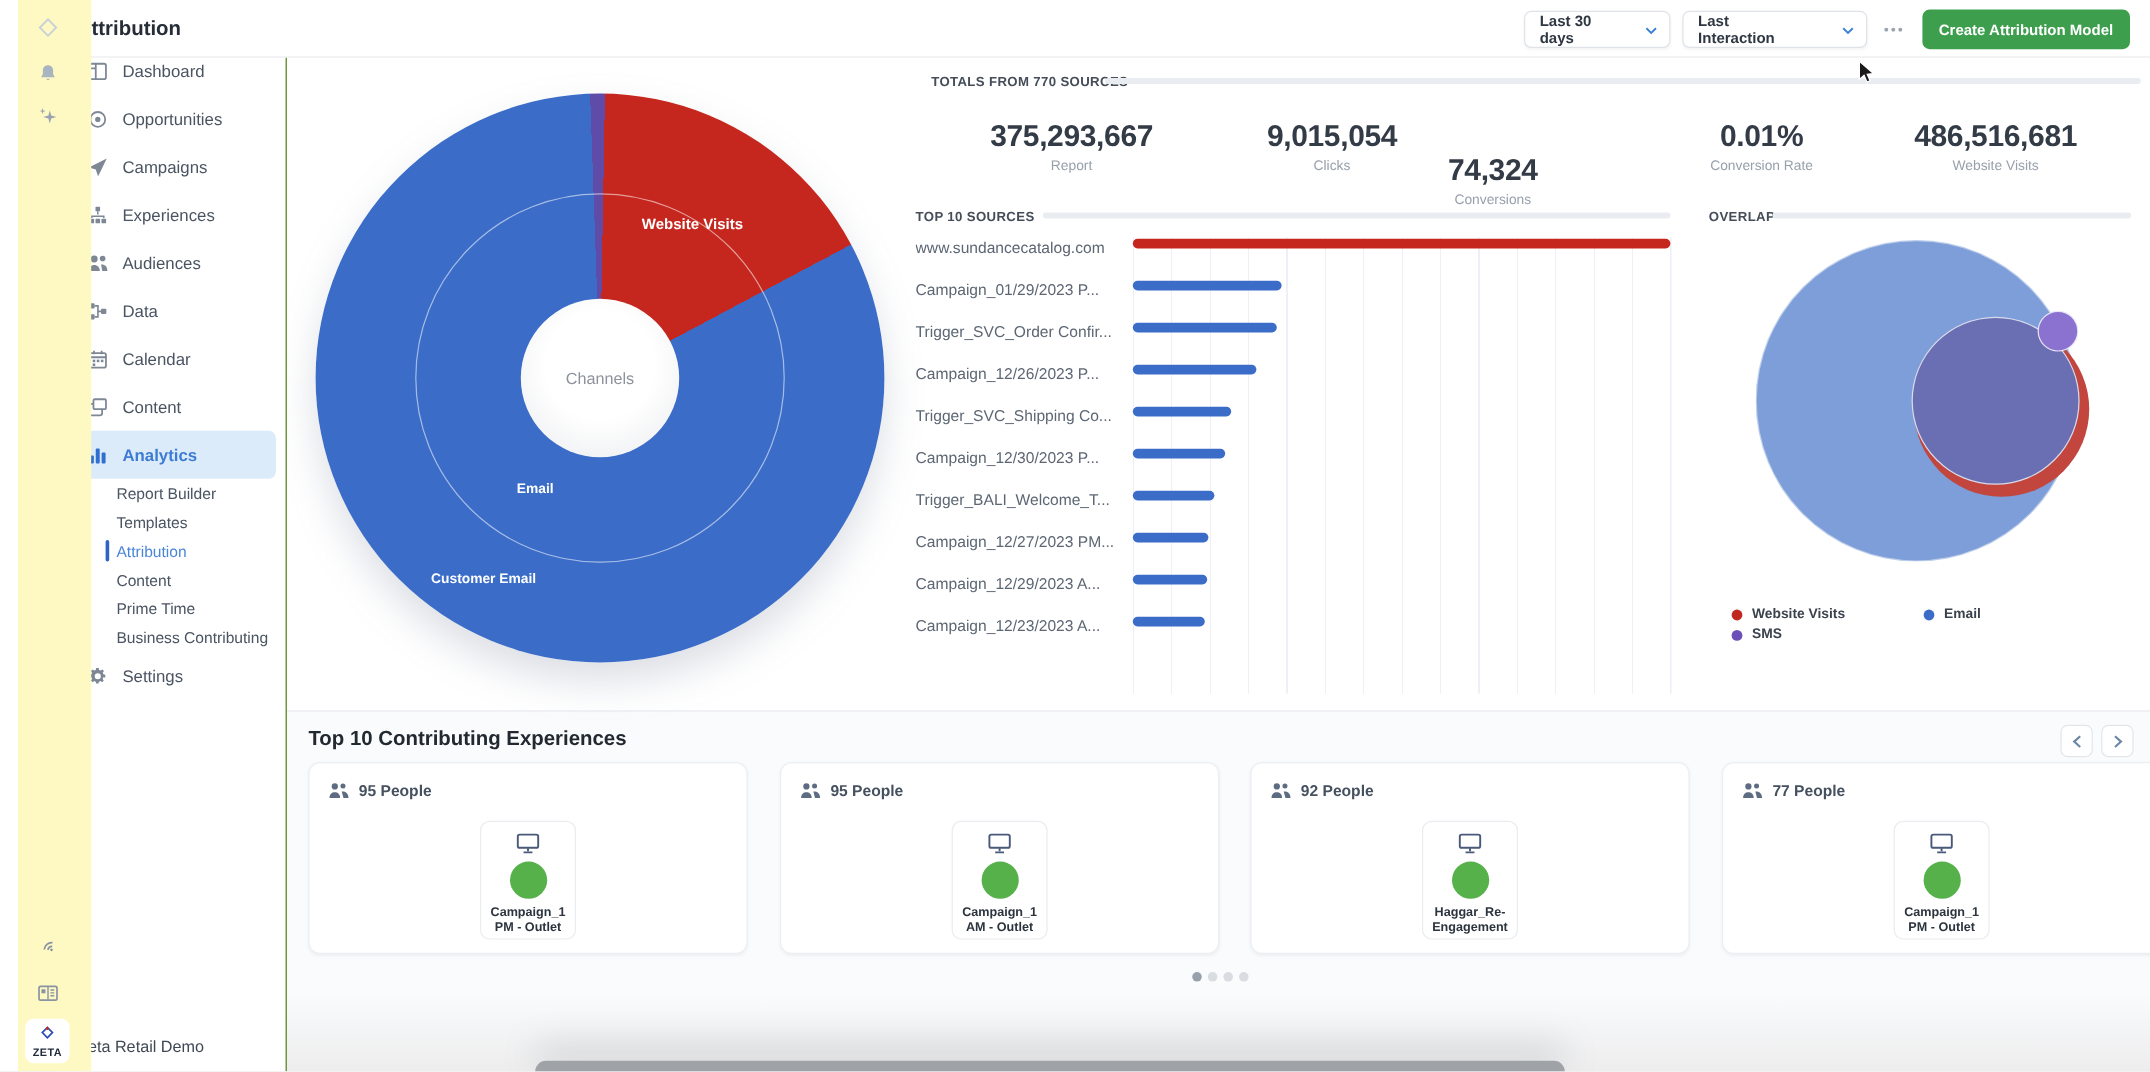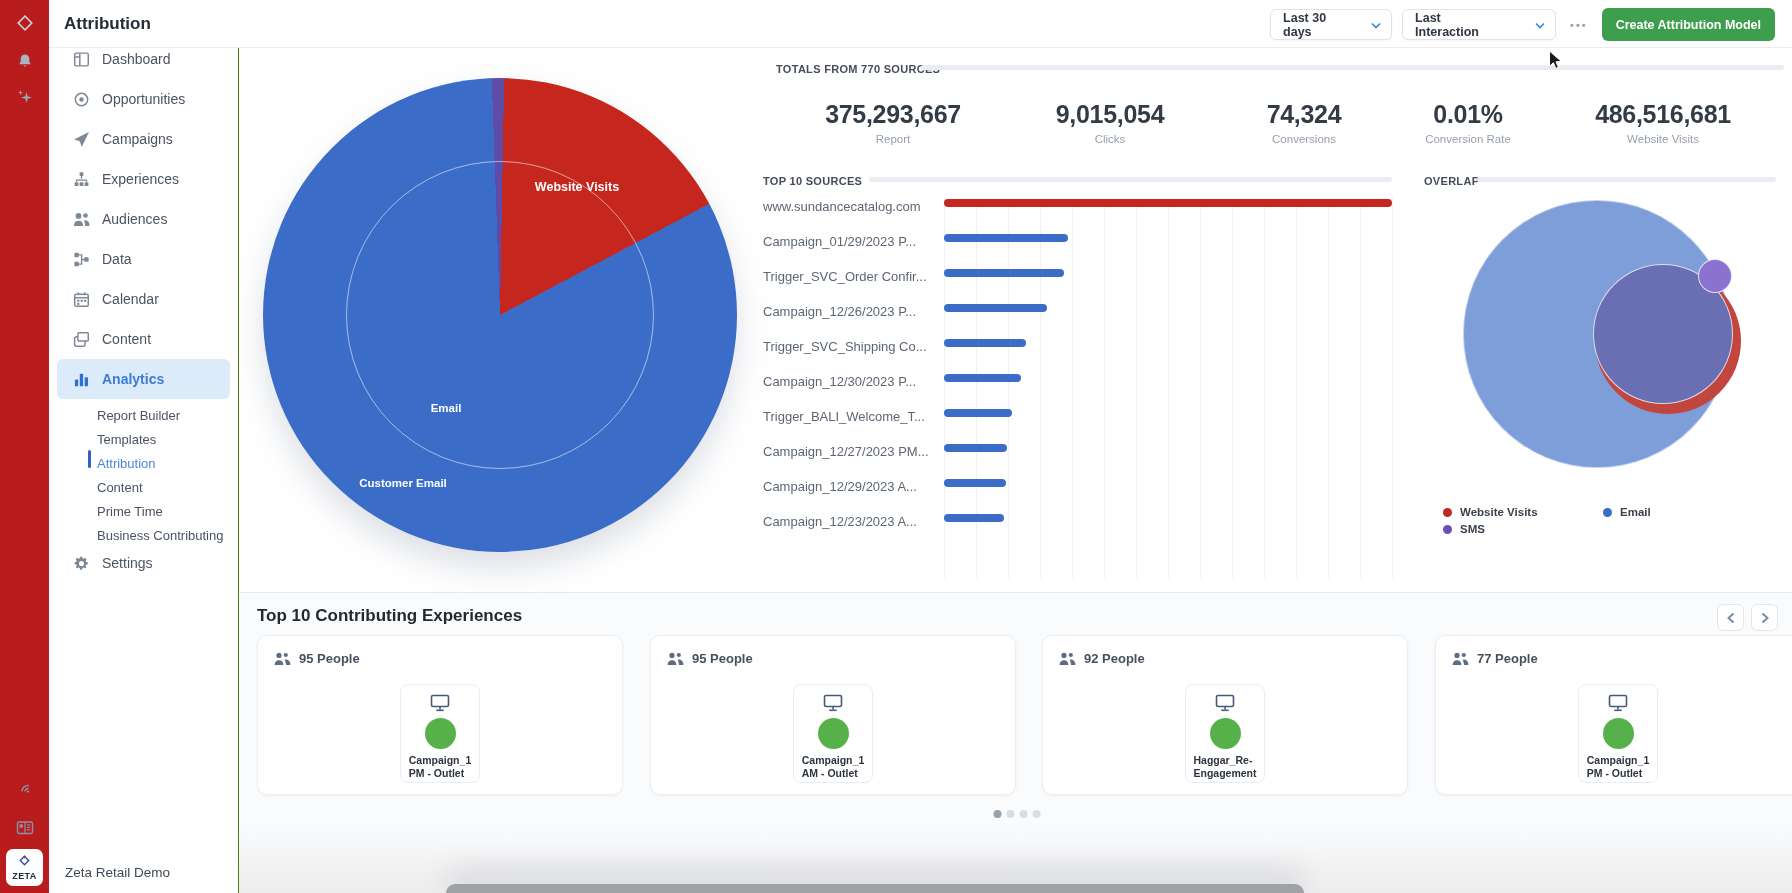--- a/index.html
+++ b/index.html
@@ -1,36 +1,36 @@
 <!DOCTYPE html>
 <html><head>
 <meta charset="utf-8">
 <style>
   * { margin:0; padding:0; box-sizing:border-box; }
   html,body { background:#e9eaec; }
   #app { position:relative; width:1792px; height:893px; background:#fff; overflow:hidden;
          font-family:"Liberation Sans", sans-serif; color:#333b47; }
 
   
-  .rail { position:absolute; left:0; top:0; width:49px; height:893px; background:#b91c1c; z-index:30; }
+  .rail { position:absolute; left:15px; top:0; width:61px; height:893px; background:#fef9c3; z-index:30; }
   .rail-ic { position:absolute; left:0; width:49px; display:flex; justify-content:center; }
   .zeta-badge { position:absolute; left:6px; top:849px; width:37px; height:37px; background:#fff;
                 border-radius:7px; display:flex; flex-direction:column; align-items:center; justify-content:center; }
   .zeta-badge .zlogo { line-height:1; }
   .zeta-badge .ztext { font-size:9px; font-weight:bold; letter-spacing:.4px; color:#222b3a; margin-top:1px; }
 
   
   .sidebar { position:absolute; left:49px; top:36px; width:190px; bottom:0; background:#fff;
              border-right:1px solid #4d7c0f; z-index:20; padding-top:3px; }
   .nav-item { height:40px; display:flex; align-items:center; gap:12px; padding-left:15px; margin:0 8px;
               border-radius:6px; font-size:14px; color:#4a5462; cursor:pointer; }
   .nav-item .ic { width:18px; height:18px; display:flex; align-items:center; justify-content:center; color:#7e8895; }
   .nav-item.active { background:#dcebfa; color:#3c7cd4; font-weight:bold; }
   .nav-item.active .ic { color:#2e6fd0; }
-  .sub-item { height:24px; display:flex; align-items:flex-end; font-size:13px; color:#4a5462;
+  .sub-item { height:24px; display:flex; align-items:center; font-size:13px; color:#4a5462;
               padding-left:48px; position:relative; cursor:pointer; }
   .sub-item.active { color:#4a86d8; }
   .sub-item.active .sub-bar { position:absolute; left:39px; top:3px; bottom:3px; width:3px; background:#2e62c9; border-radius:2px; }
   .workspace { position:absolute; bottom:13px; left:16px; font-size:13.5px; color:#3f4854; }
 
   
   .topbar { position:absolute; left:49px; top:0; right:0; height:48px; background:#fff;
             border-bottom:1px solid #ececee; z-index:25; }
   .page-title { position:absolute; left:15px; top:14px; font-size:17px; font-weight:bold; color:#262d36; }
   .controls { position:absolute; right:17px; top:8px; display:flex; align-items:center; gap:10px; }
@@ -94,21 +94,21 @@
   .exp-card { position:absolute; top:635px; width:366px; height:160px; background:#fff;
               border:1px solid #eceff2; border-radius:10px; box-shadow:0 1px 3px rgba(40,50,70,.06); cursor:pointer; }
   .people-row { position:absolute; left:16px; top:15px; display:flex; align-items:center; gap:8px;
                 font-size:13px; font-weight:bold; color:#46515f; }
   .exp-box { position:absolute; left:50%; transform:translateX(-50%); top:48px; width:80px; height:99px;
              border:1px solid #e9ecf0; border-radius:8px; background:#fff; display:flex; flex-direction:column;
              align-items:center; }
   .exp-box .monitor { margin-top:9px; }
   .dollar-circle { width:31px; height:31px; border-radius:50%; background:#57b14b; color:#fff; display:flex;
                    align-items:center; justify-content:center; font-size:16px; font-weight:bold; margin:6px 0 5px; }
-  .exp-label { font-size:10.5px; font-weight:bold; color:#2c343e; line-height:1.2; }
+  .exp-label { font-size:10.5px; font-weight:bold; color:#2c343e; text-align:center; line-height:1.2; }
   .dots { position:absolute; top:810px; left:1017px; transform:translateX(-50%); display:flex; gap:5px; }
   .dots span { width:8px; height:8px; border-radius:50%; background:#d9dde1; cursor:pointer; }
   .dots span.on { background:#97a1ac; }
   .bottom-bar { position:absolute; left:446px; top:884px; width:858px; height:10px; background:#9fa2a7;
                 border-radius:9px 9px 0 0; box-shadow:0 -10px 28px rgba(125,128,136,.45); }
 
   .cursor { position:absolute; left:1548px; top:50px; z-index:60; pointer-events:none; }
 </style>
 </head>
 <body>
@@ -312,34 +312,35 @@
       <span>Settings</span>
     </div>
     <div class="workspace">Zeta Retail Demo</div>
   </div>
 
   <div class="sunburst">
     <div class="sb-ring"></div>
     <div class="sb-label" style="left:314px; top:109px; font-size:12.5px">Website Visits</div>
     <div class="sb-label" style="left:183px; top:330px; font-size:11.5px">Email</div>
     <div class="sb-label" style="left:140px; top:405px; font-size:11.5px">Customer Email</div>
+    <div class="sb-hole">Channels</div>
   </div>
 
   <div class="sec-head" style="left:776px; top:63px">TOTALS FROM 770 SOURCES</div>
   <div class="sec-line" style="left:921px; top:65px; width:863px"></div>
   <div id="metrics">
     <div class="metric" style="left: 893px;">
         <div class="val">375,293,667</div>
         <div class="lab">Report</div>
       </div>
       <div class="metric" style="left: 1110px;">
         <div class="val">9,015,054</div>
         <div class="lab">Clicks</div>
       </div>
-      <div class="metric" style="left: 1304px;">
+      <div class="metric" style="left: 1244px; margin-top: 28px;">
         <div class="val">74,324</div>
         <div class="lab">Conversions</div>
       </div>
       <div class="metric" style="left: 1468px;">
         <div class="val">0.01%</div>
         <div class="lab">Conversion Rate</div>
       </div>
       <div class="metric" style="left: 1663px;">
         <div class="val">486,516,681</div>
         <div class="lab">Website Visits</div>

